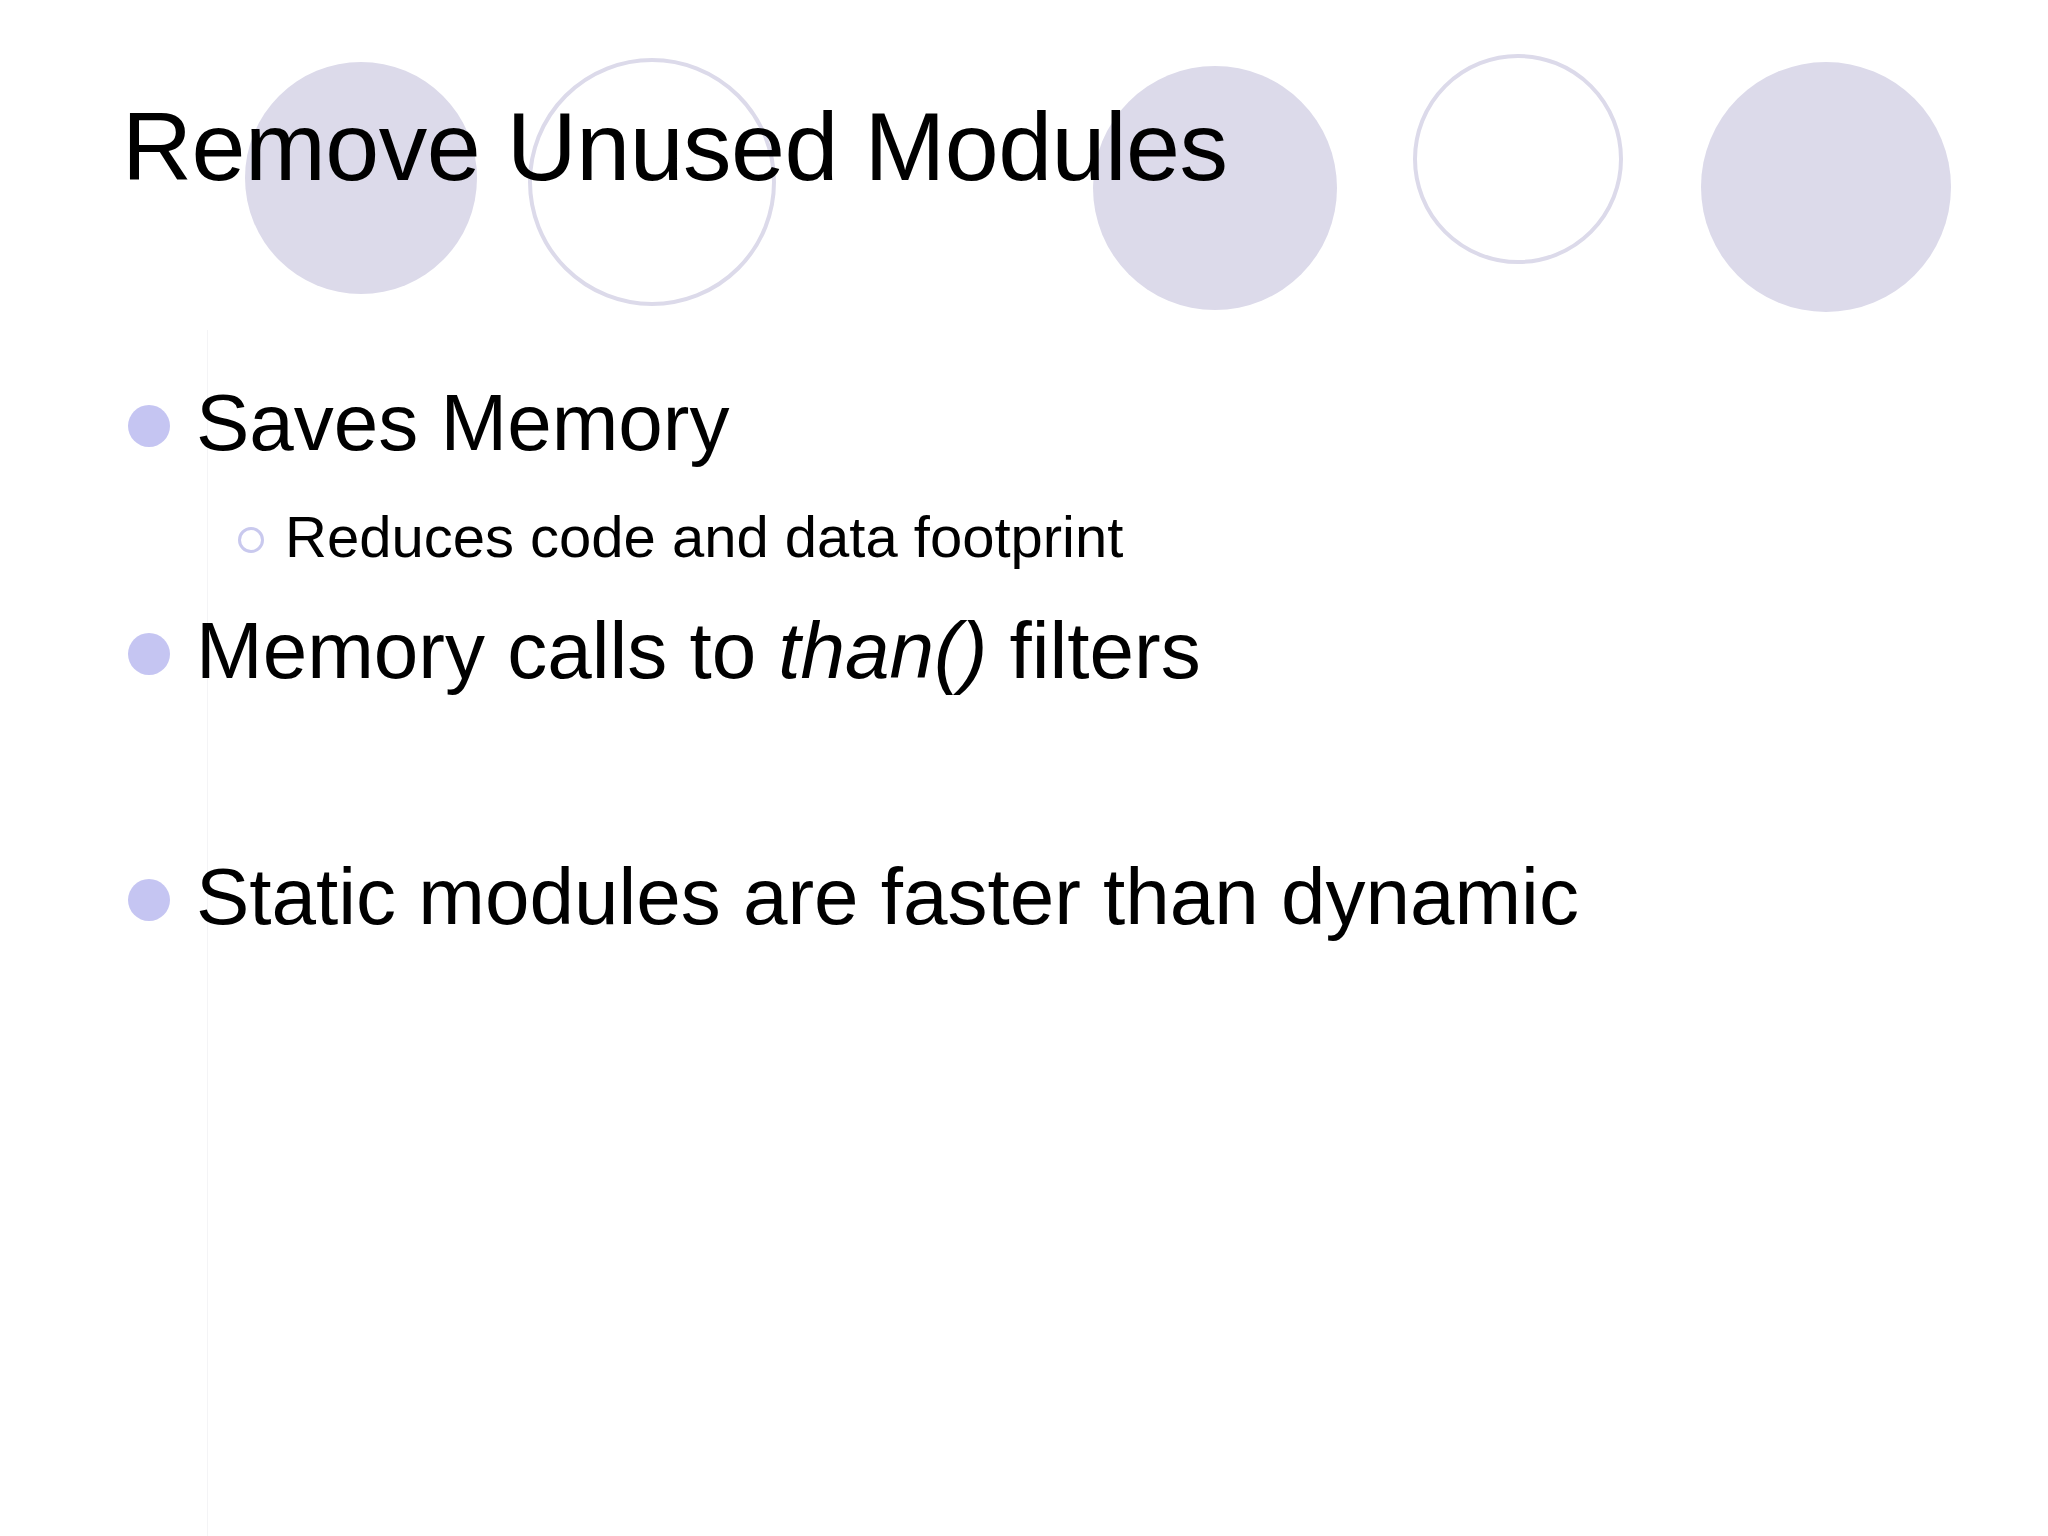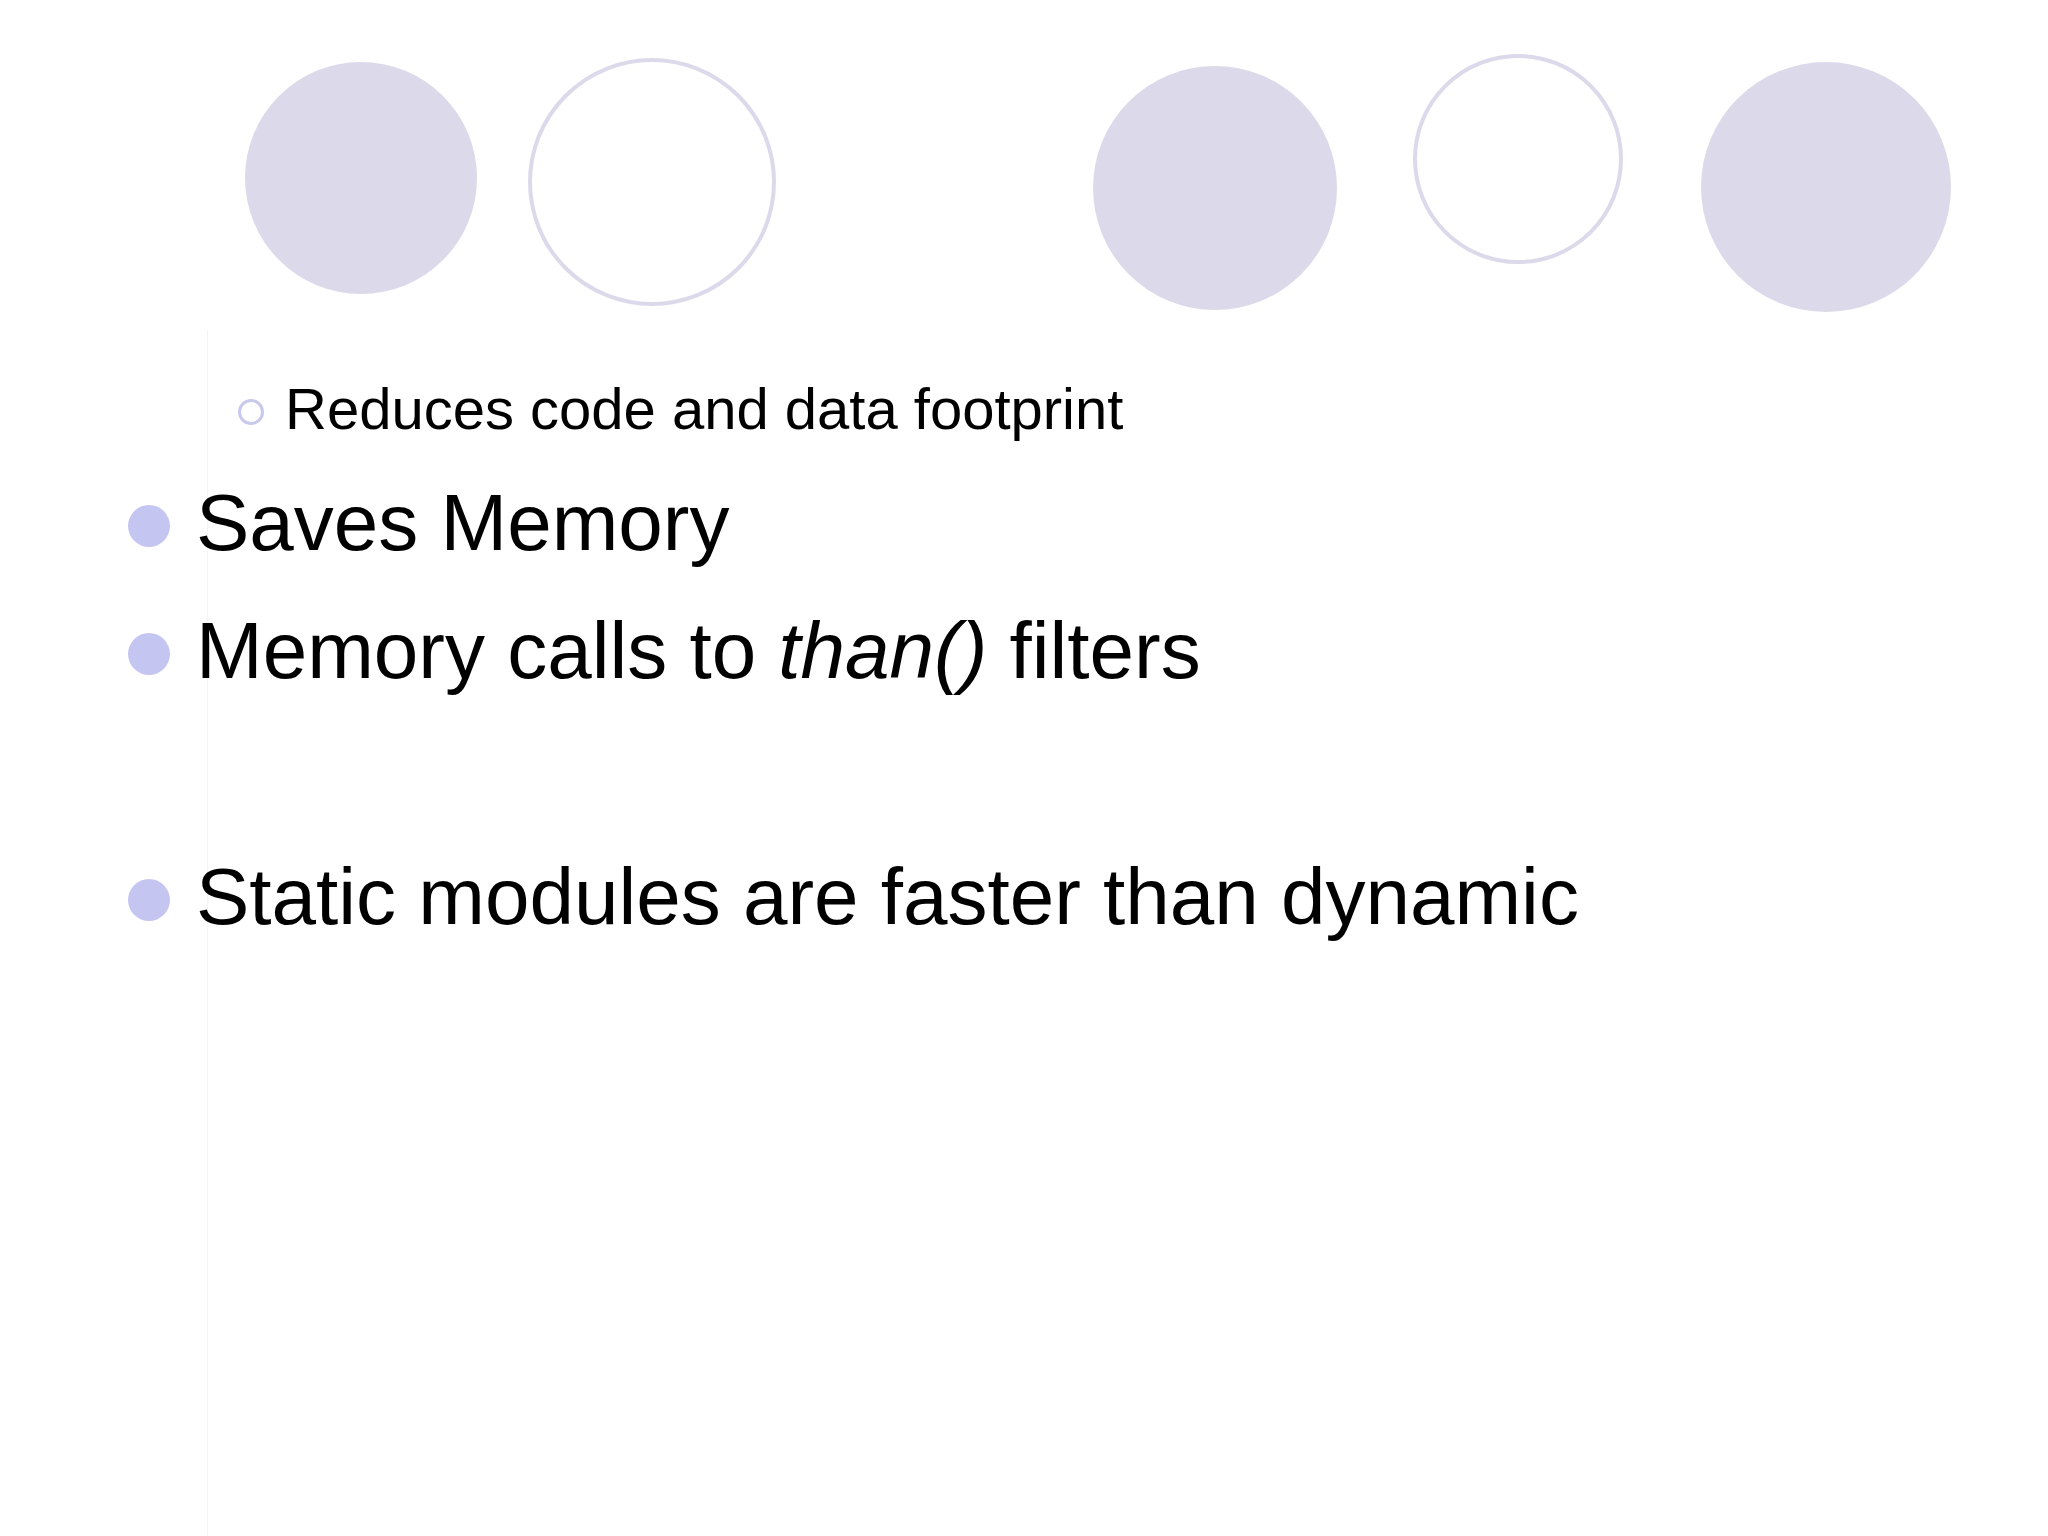--- a/index.html
+++ b/index.html
@@ -150,29 +150,30 @@
   <div id="decor-band">
       <div class="decor-circle filled" style="left: 245px; top: 62px; width: 232px; height: 232px;"></div>
       <div class="decor-circle outlined" style="left: 528px; top: 58px; width: 248px; height: 248px;"></div>
       <div class="decor-circle filled" style="left: 1093px; top: 66px; width: 244px; height: 244px;"></div>
       <div class="decor-circle outlined" style="left: 1413px; top: 54px; width: 210px; height: 210px;"></div>
       <div class="decor-circle filled" style="left: 1701px; top: 62px; width: 250px; height: 250px;"></div>
     </div>
 
   <div id="content-guide-line"></div>
 
+  <div id="slide-title">Remove Unused Modules</div>
 
   <div id="body-list">
+      <div class="bullet-row level-1">
+        <span class="bullet-glyph"></span>
+        <span class="bullet-text">Saves Memory</span>
+      </div>
       <div class="bullet-row level-2">
         <span class="bullet-glyph"></span>
         <span class="bullet-text">Reduces code and data footprint</span>
-      </div>
-      <div class="bullet-row level-1">
-        <span class="bullet-glyph"></span>
-        <span class="bullet-text">Saves Memory</span>
       </div>
       <div class="bullet-row level-1">
         <span class="bullet-glyph"></span>
         <span class="bullet-text"><span>Memory calls to </span><span class="em-italic">than()</span><span> filters</span></span>
       </div>
       <div class="bullet-row level-1 spacer">
         <span class="bullet-glyph"></span>
         <span class="bullet-text"></span>
       </div>
       <div class="bullet-row level-1">

